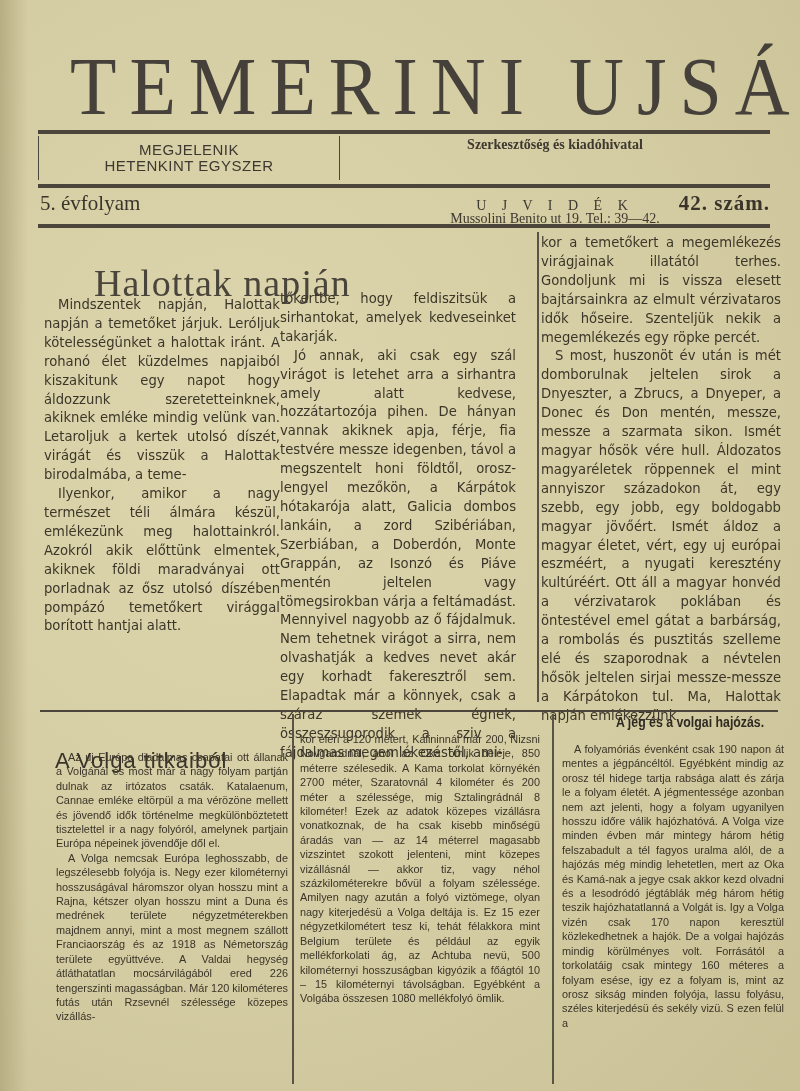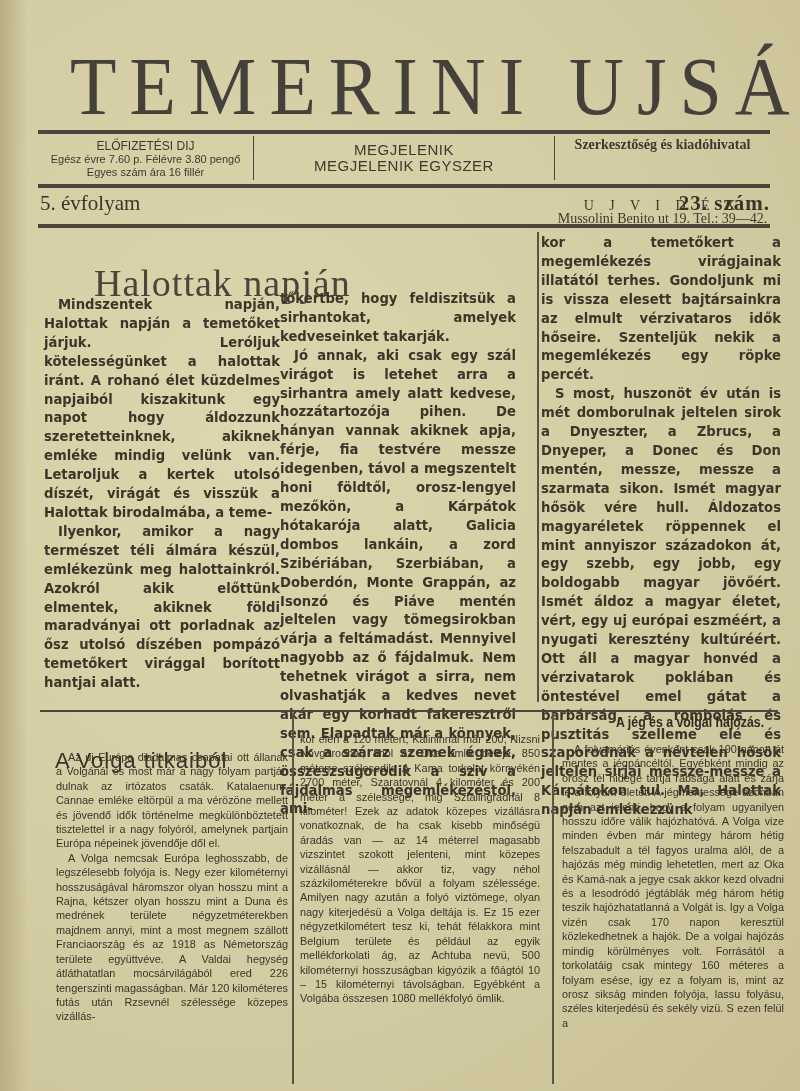--- a/index.html
+++ b/index.html
@@ -33,21 +33,21 @@
 
   .issue-row { position: absolute; left: 40px; top: 191px; width: 730px; display: flex; justify-content: space-between;
     font-size: 21px; color: #3a342a; }
   .issue-row span { font-family: "Liberation Serif", serif; }
   .issue-row .num { font-weight: bold; letter-spacing: 1px; }
 
   .headline { position: absolute; left: 94px; top: 238px; font-size: 38px; color: #4a453a; letter-spacing: 1px;
     font-family: "Liberation Serif", serif; margin-top: 23px; }
 
   .col { position: absolute; font-family: "DejaVu Sans", sans-serif; font-size: 13.2px; line-height: 18.9px;
-    color: #3c3629; text-align: justify; font-weight: bold; }
+    color: #3c3629; text-align: justify; }
   .col p { margin: 0; text-indent: 14px; }
   .col p.cont { text-indent: 0; }
 
   .vol-title { position: absolute; left: 55px; top: 720px; font-size: 22px; font-family: "Liberation Sans", sans-serif;
     color: #3a342a; letter-spacing: 1px; margin-top: 28px; }
   .col2 { position: absolute; font-family: "Liberation Sans", sans-serif; font-size: 10.9px; line-height: 14.4px;
     color: #3a3428; text-align: justify; }
   .col2 p { margin: 0; text-indent: 12px; }
   .col2 p.cont { text-indent: 0; }
   .ice-title { position: absolute; left: 616px; top: 714px; font-size: 14px; font-weight: bold; font-family: "Liberation Sans", sans-serif;
@@ -58,41 +58,36 @@
 <body>
 
 <div class="page">
   <div class="left-shadow"></div>
 
   <div class="masthead"><span class="t1">TEMERINI UJSÁG</span></div>
 
   <div class="rule" style="top:130px;width:732px;"></div>
 
   <div class="info-row">
-    <div class="info-cell c1">
-      <div style="font-size:12px;">ELŐFIZETÉSI DIJ</div>
-      <div>Egész évre 7.60 p. Félévre 3.80 pengő</div>
-      <div>Egyes szám ára 16 fillér</div>
-    </div>
     <div class="info-cell c2">
       <div>MEGJELENIK</div>
-      <div>MEGJELENIK EGYSZER</div>
+      <div>HETENKINT EGYSZER</div>
     </div>
     <div class="info-cell c3">
       <div style="font-weight:bold;">Szerkesztőség és kiadóhivatal</div>
       <div class="city">U J V I D É K</div>
       <div>Mussolini Benito ut 19.   Tel.: 39—42.</div>
     </div>
   </div>
 
   <div class="rule" style="top:184px;width:732px;"></div>
 
   <div class="issue-row">
     <span>5. évfolyam</span>
-    <span class="num">23. szám.</span>
+    <span class="num">42. szám.</span>
   </div>
 
   <div class="rule" style="top:224px;width:732px;"></div>
 
   <div class="headline">Halottak napján</div>
 
   <div class="col" style="left:44px;top:296px;width:236px;">
     <p>Mindszentek napján, Halottak napján a temetőket járjuk. Leróljuk kötelességünket a halottak iránt. A rohanó élet küzdelmes napjaiból kiszakitunk egy napot hogy áldozzunk szeretetteinknek, akiknek emléke mindig velünk van. Letaroljuk a kertek utolsó díszét, virágát és visszük a Halottak birodalmába, a teme-</p>
     <p>Ilyenkor, amikor a nagy természet téli álmára készül, emlékezünk meg halottainkról. Azokról akik előttünk elmentek, akiknek földi maradványai ott porladnak az ősz utolsó díszében pompázó temetőkert virággal borított hantjai alatt.</p>
   </div>

